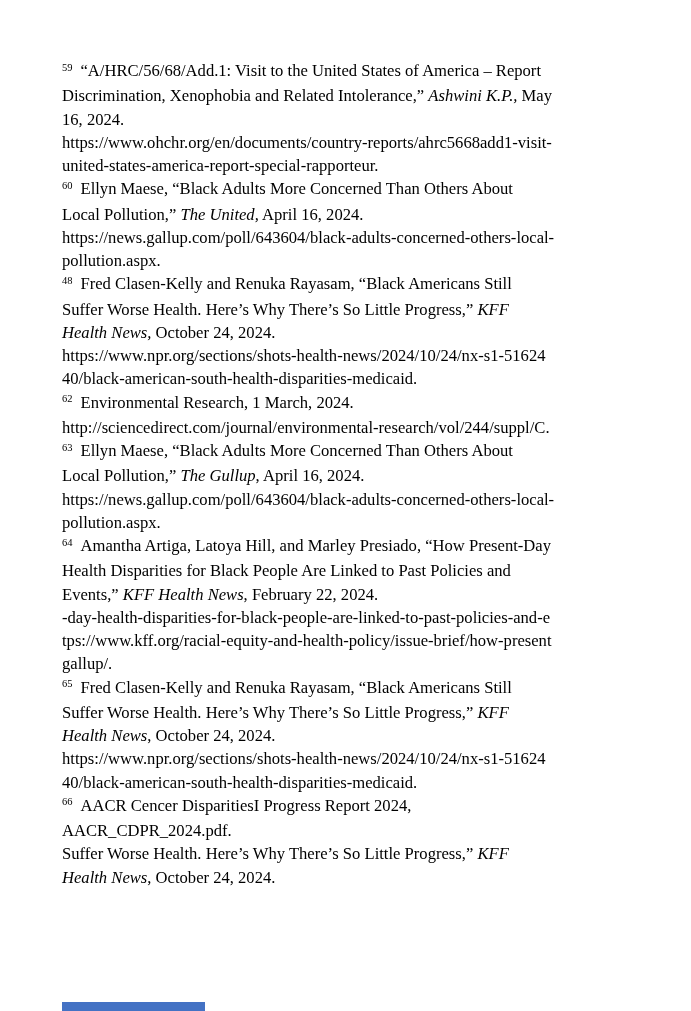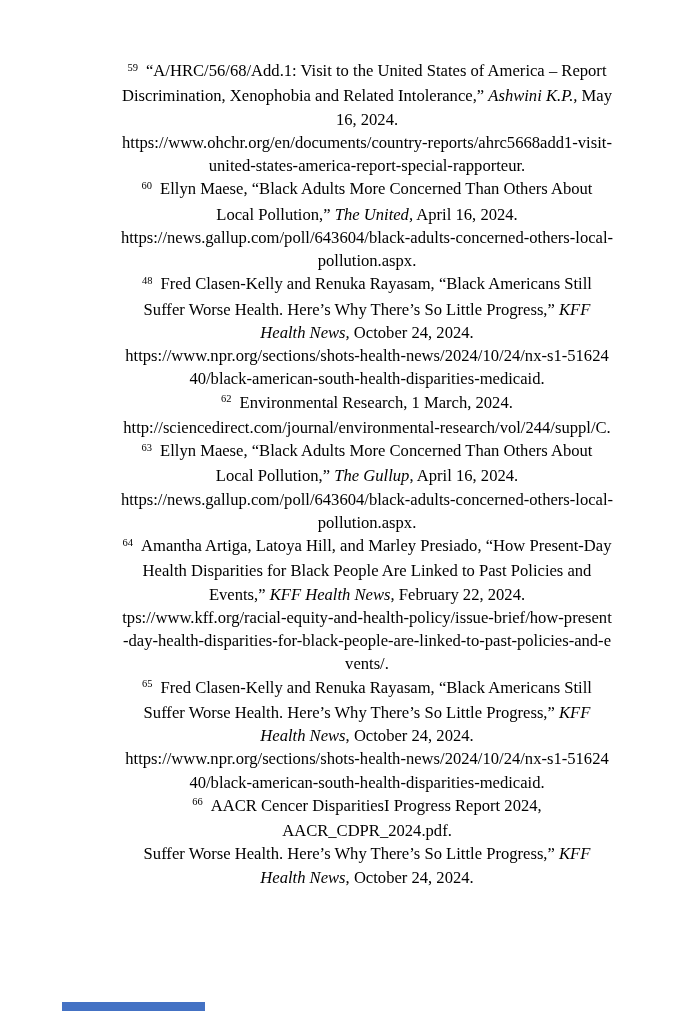--- a/index.html
+++ b/index.html
@@ -20,21 +20,20 @@
     position: absolute;
     left: 62px;
     top: 59px;
     width: 610px;
   }
   .line {
     white-space: pre;
     font-size: 16.6px;
     line-height: 23.25px;
     color: #000000;
-    text-align: center;
   }
   .run-italic {
     font-style: italic;
   }
   .fn-sup {
     font-size: 10.5px;
     position: relative;
     top: -5.5px;
     margin-right: 8px;
   }
@@ -67,23 +66,23 @@
       <div class="line"><span>40/black-american-south-health-disparities-medicaid.</span></div>
       <div class="line"><span class="fn-sup">62</span><span>Environmental Research, 1 March, 2024.</span></div>
       <div class="line"><span>http://sciencedirect.com/journal/environmental-research/vol/244/suppl/C.</span></div>
       <div class="line"><span class="fn-sup">63</span><span>Ellyn Maese, “Black Adults More Concerned Than Others About</span></div>
       <div class="line"><span>Local Pollution,” </span><span class="run-italic">The Gullup</span><span>, April 16, 2024.</span></div>
       <div class="line"><span>https://news.gallup.com/poll/643604/black-adults-concerned-others-local-</span></div>
       <div class="line"><span>pollution.aspx.</span></div>
       <div class="line"><span class="fn-sup">64</span><span>Amantha Artiga, Latoya Hill, and Marley Presiado, “How Present-Day</span></div>
       <div class="line"><span>Health Disparities for Black People Are Linked to Past Policies and</span></div>
       <div class="line"><span>Events,” </span><span class="run-italic">KFF Health News</span><span>, February 22, 2024.</span></div>
+      <div class="line"><span>-day-health-disparities-for-black-people-are-linked-to-past-policies-and-e</span></div>
       <div class="line"><span>tps://www.kff.org/racial-equity-and-health-policy/issue-brief/how-present</span></div>
-      <div class="line"><span>-day-health-disparities-for-black-people-are-linked-to-past-policies-and-e</span></div>
-      <div class="line"><span>vents/.</span></div>
+      <div class="line"><span>gallup/.</span></div>
       <div class="line"><span class="fn-sup">65</span><span>Fred Clasen-Kelly and Renuka Rayasam, “Black Americans Still</span></div>
       <div class="line"><span>Suffer Worse Health. Here’s Why There’s So Little Progress,” </span><span class="run-italic">KFF</span></div>
       <div class="line"><span class="run-italic">Health News</span><span>, October 24, 2024.</span></div>
       <div class="line"><span>https://www.npr.org/sections/shots-health-news/2024/10/24/nx-s1-51624</span></div>
       <div class="line"><span>40/black-american-south-health-disparities-medicaid.</span></div>
       <div class="line"><span class="fn-sup">66</span><span>AACR Cencer DisparitiesI Progress Report 2024,</span></div>
       <div class="line"><span>AACR_CDPR_2024.pdf.</span></div>
       <div class="line"><span>Suffer Worse Health. Here’s Why There’s So Little Progress,” </span><span class="run-italic">KFF</span></div>
       <div class="line"><span class="run-italic">Health News</span><span>, October 24, 2024.</span></div>
     </div>

